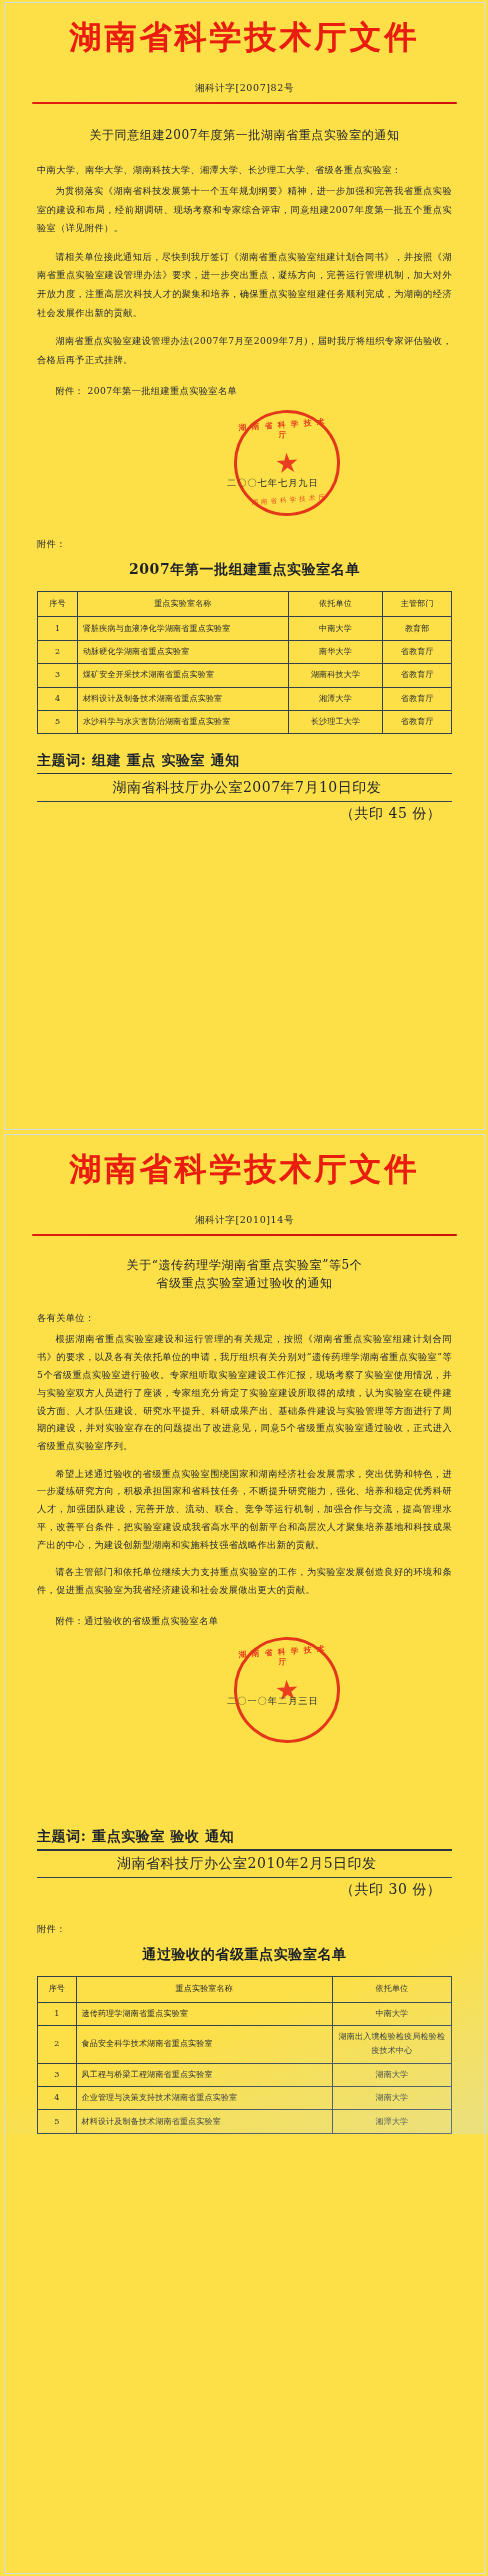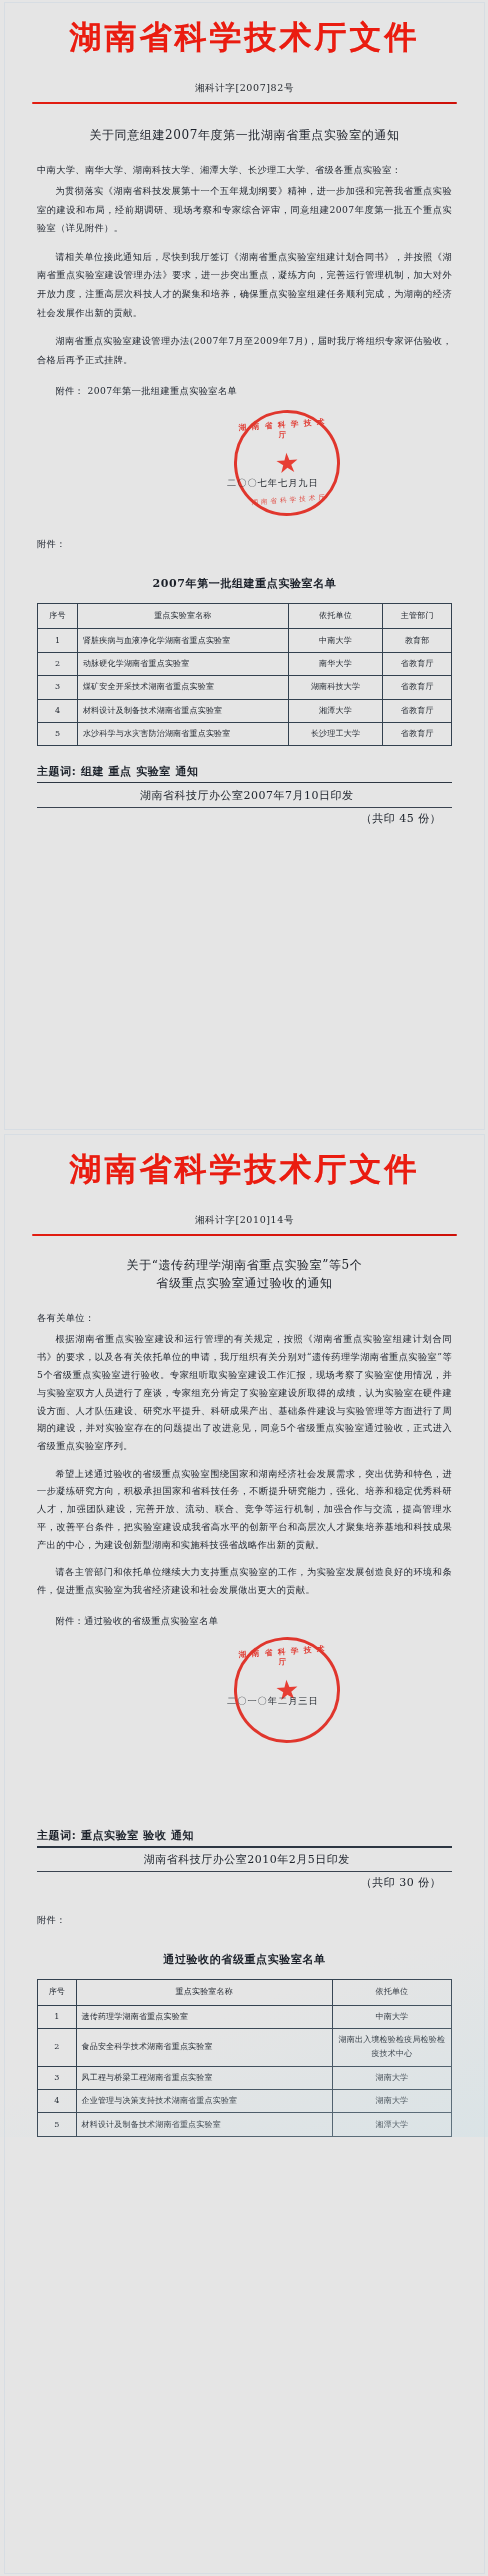--- a/index.html
+++ b/index.html
@@ -17,21 +17,21 @@
     position: relative;
     background: #ffffff;
     overflow: hidden;
   }
 
   
   .doc {
     position: absolute;
     left: 0;
     width: 489px;
-    background: #e5e5e5;
+    background: #fde047;
     box-sizing: border-box;
   }
   .doc-1 { top: 0; height: 1132px; }
   .doc-2 { top: 1132px; height: 1444px; }
 
   .sheet-border {
     position: absolute;
     left: 3.6px; right: 3.6px; top: 2.4px; bottom: 2.4px;
     border: 0.6px solid #d7dde3;
     pointer-events: none;
@@ -160,24 +160,24 @@
   }
 
   
   .attach-label {
     font-size: 9.2px;
     letter-spacing: 0.4px;
     color: #222832;
   }
   .table-title {
     text-align: center;
-    font-size: 11px;
+    font-size: 14px;
     font-weight: bold;
     letter-spacing: 0.6px;
-    margin-top: 25px;
+    margin-top: 10px;
     margin-bottom: 12px;
     color: #1b2029;
   }
   table.lab-table {
     border-collapse: collapse;
     width: 100%;
     font-size: 8px;
     color: #1f252e;
   }
   table.lab-table th,
@@ -200,21 +200,21 @@
   .tbl1 .c-name { width: 197px; }
   .tbl1 .c-unit { width: 83px; }
   .tbl1 .c-dept { width: 57px; }
 
   .tbl2 .c-name { width: 256px; }
   .tbl2 .c-unit { width: 113px; }
 
   
   .footer-block {
     margin-top: 18px;
-    font-size: 11px;
+    font-size: 14px;
     color: #1d232c;
   }
   .footer-kw {
     font-weight: bold;
     letter-spacing: 0.6px;
     padding-bottom: 3px;
   }
   .footer-rule {
     height: 1.2px;
     background: #2c3642;

